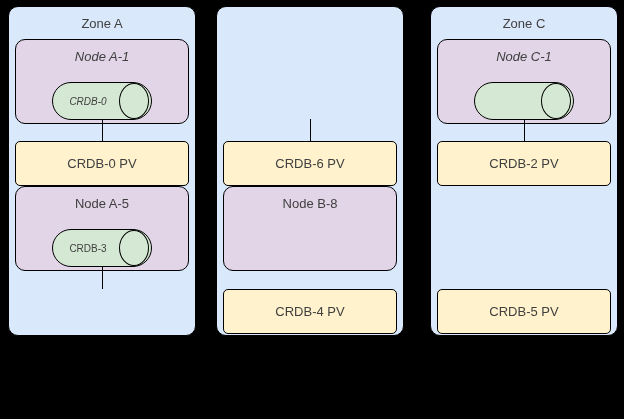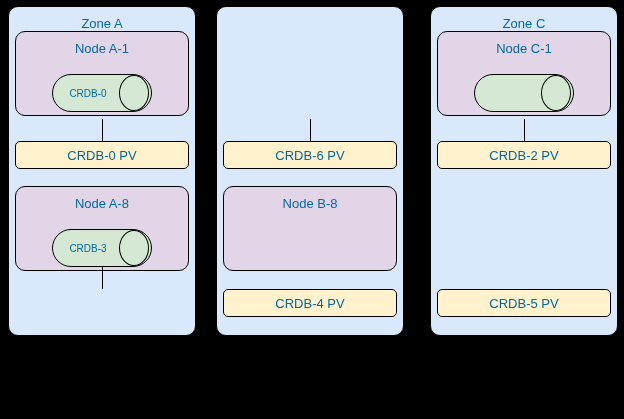--- a/index.html
+++ b/index.html
@@ -3,21 +3,21 @@
 <meta charset="utf-8">
 <style>
   * { box-sizing: border-box; margin: 0; padding: 0; }
   html, body { background: #000; }
   .canvas {
     position: relative;
     width: 624px;
     height: 419px;
     background: #000;
     font-family: "Liberation Sans", sans-serif;
-    color: #0369a1;
+    color: #404040;
     overflow: hidden;
   }
   .zone {
     position: absolute;
     top: 6px;
     width: 188px;
     height: 330px;
     background: #dae8fc;
     border: 1px solid #000;
     border-radius: 10px;
@@ -35,21 +35,21 @@
   }
   .node {
     position: absolute;
     left: 6px;
     width: 174px;
     height: 85px;
     background: #e1d5e7;
     border: 1px solid #000;
     border-radius: 10px;
   }
-  .node1 { top: 24px; }
+  .node1 { top: 32px; font-style: italic; }
   .node2 { top: 179px; }
   .node-label {
     position: absolute;
     top: 9px;
     left: 0;
     width: 100%;
     text-align: center;
     font-size: 13px;
   }
   .pod {
@@ -80,21 +80,21 @@
     right: 30px;
     display: flex;
     align-items: center;
     justify-content: center;
     font-size: 10px;
   }
   .pv {
     position: absolute;
     left: 6px;
     width: 174px;
-    height: 28px;
+    height: 45px;
     background: #fff2cc;
     border: 1px solid #000;
     border-radius: 5px;
     display: flex;
     align-items: center;
     justify-content: center;
     font-size: 13px;
   }
   .pv1 { top: 134px; }
   .pv2 { top: 282px; }
@@ -121,21 +121,21 @@
         <div class="pod-label">CRDB-0</div>
         <div class="pod-ellipse"></div>
       </div>
     </div>
     <div class="connector c1"></div>
     <div class="pv pv1">
       <span>CRDB-0 PV</span>
     </div>
 
     <div class="node node2">
-      <div class="node-label">Node A-8</div>
+      <div class="node-label">Node A-5</div>
       <div class="pod">
         <div class="pod-label">CRDB-3</div>
         <div class="pod-ellipse"></div>
       </div>
     </div>
     <div class="connector c2"></div>
   </div>
 
   <div class="zone zone-b">
 

